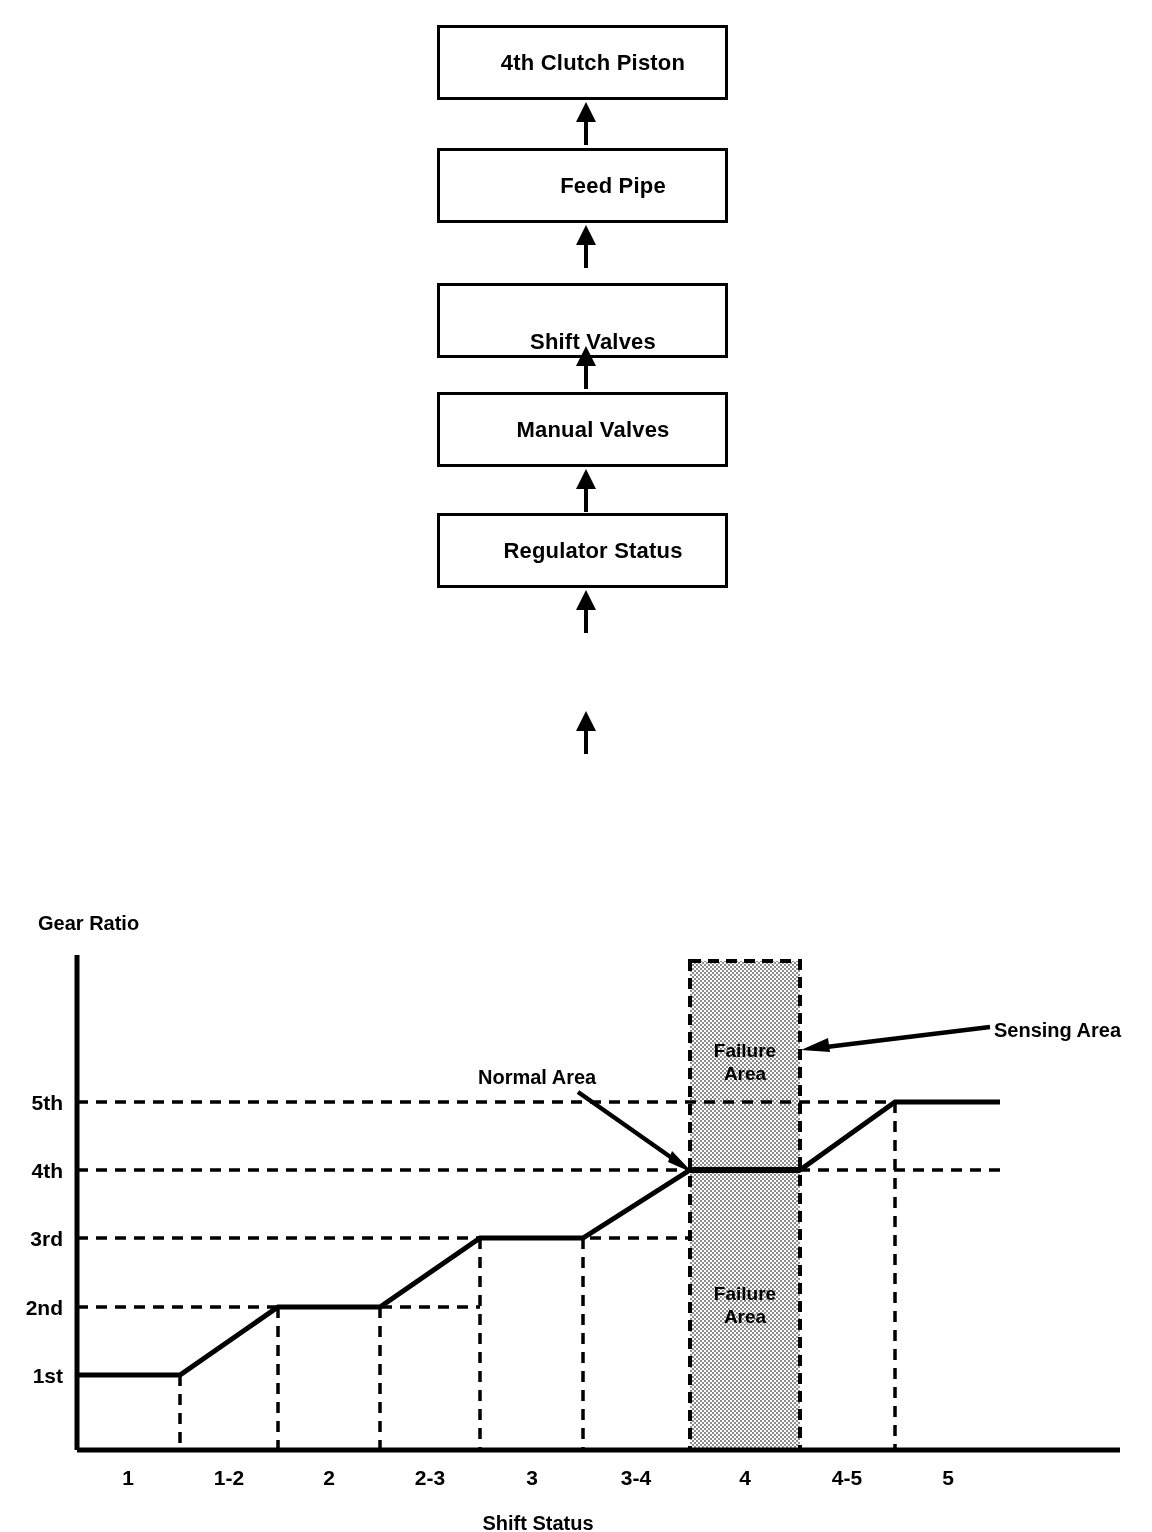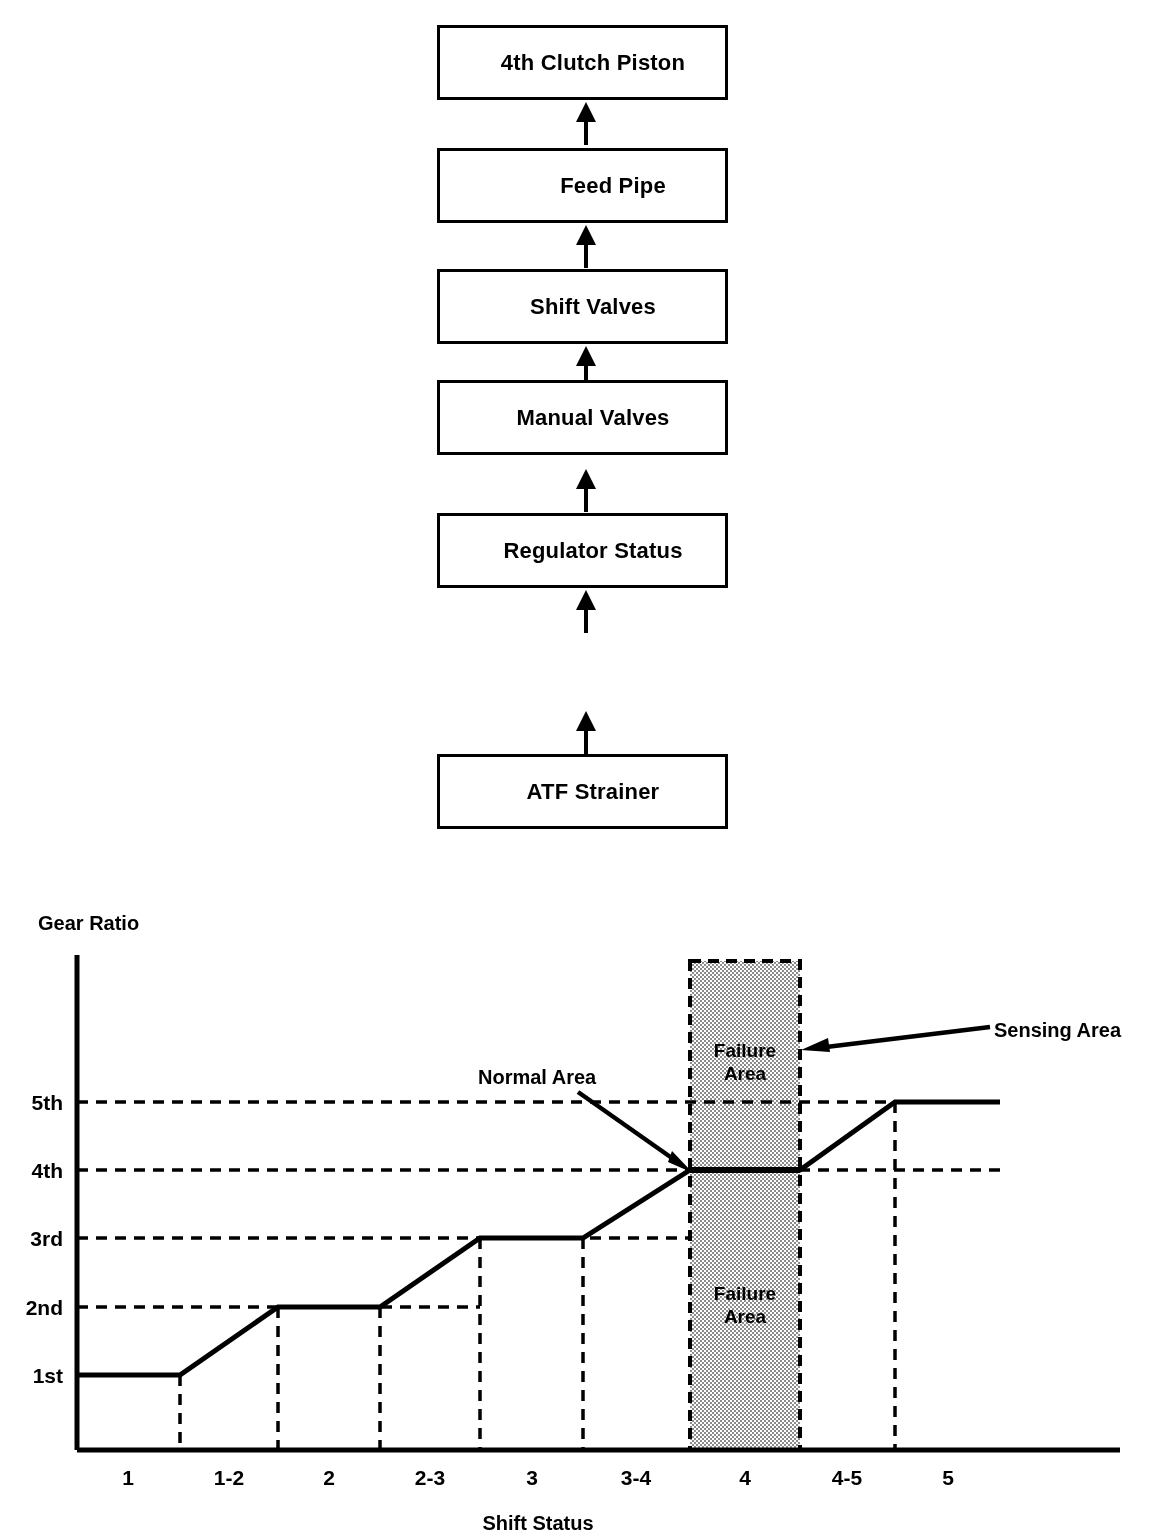--- a/index.html
+++ b/index.html
@@ -89,52 +89,49 @@
   </svg>
 
   <div class="flow-box" style="top:148px;padding-left:40px;">
     <span class="flow-box-label">Feed Pipe</span>
   </div>
   <svg class="flow-arrow" style="top:225px;" viewBox="0 0 22 43">
     <line x1="11" y1="43" x2="11" y2="14" stroke="#000" stroke-width="4"></line>
     <polygon points="11,0 21,20 1,20" fill="#000"></polygon>
   </svg>
 
-  <div class="flow-box" style="top:269px;">
+  <div class="flow-box" style="top:283px;align-items:flex-end;">
     <span class="flow-box-label">Shift Valves</span>
   </div>
   <svg class="flow-arrow" style="top:346px;" viewBox="0 0 22 43">
     <line x1="11" y1="43" x2="11" y2="14" stroke="#000" stroke-width="4"></line>
     <polygon points="11,0 21,20 1,20" fill="#000"></polygon>
   </svg>
 
-  <div class="flow-box" style="top:380px;align-items:center;">
+  <div class="flow-box" style="top:392px;align-items:center;">
     <span class="flow-box-label">Manual Valves</span>
   </div>
   <svg class="flow-arrow" style="top:469px;" viewBox="0 0 22 43">
     <line x1="11" y1="43" x2="11" y2="14" stroke="#000" stroke-width="4"></line>
     <polygon points="11,0 21,20 1,20" fill="#000"></polygon>
   </svg>
 
   <div class="flow-box" style="top:513px;">
     <span class="flow-box-label">Regulator Status</span>
   </div>
   <svg class="flow-arrow" style="top:590px;" viewBox="0 0 22 43">
     <line x1="11" y1="43" x2="11" y2="14" stroke="#000" stroke-width="4"></line>
     <polygon points="11,0 21,20 1,20" fill="#000"></polygon>
   </svg>
 
   <svg class="flow-arrow" style="top:711px;" viewBox="0 0 22 43">
     <line x1="11" y1="43" x2="11" y2="14" stroke="#000" stroke-width="4"></line>
     <polygon points="11,0 21,20 1,20" fill="#000"></polygon>
   </svg>
 
-  <div class="flow-box" style="top:754px;">
-    <span class="flow-box-label">ATF Strainer</span>
-  </div>
 </div>
 
 <div id="gear-chart">
   <svg id="chart-svg" width="1152" height="672" viewBox="0 0 1152 672">
 
     <defs>
       <pattern id="dotshade" width="4" height="4" patternUnits="userSpaceOnUse">
         <rect width="4" height="4" fill="#ffffff"></rect>
         <circle cx="1" cy="1" r="0.9" fill="#555555"></circle>
         <circle cx="3" cy="3" r="0.9" fill="#555555"></circle>

